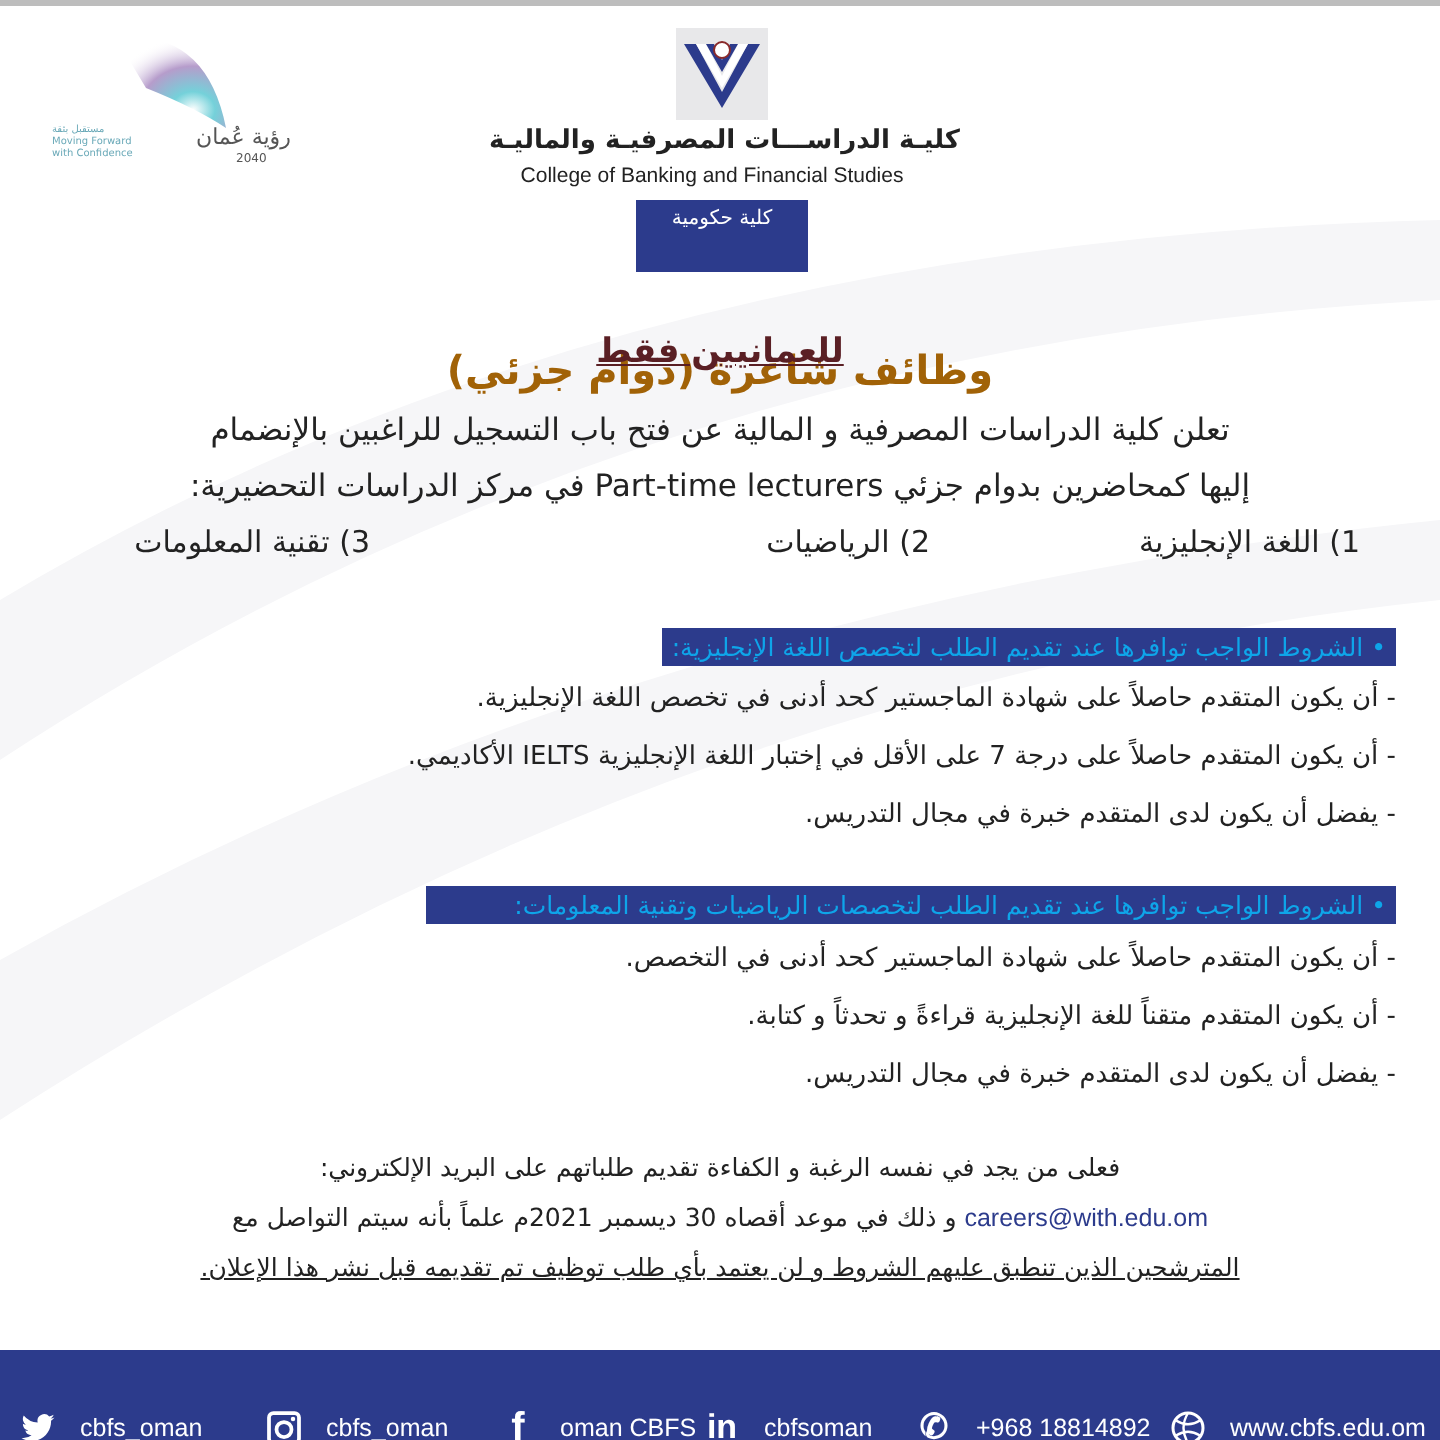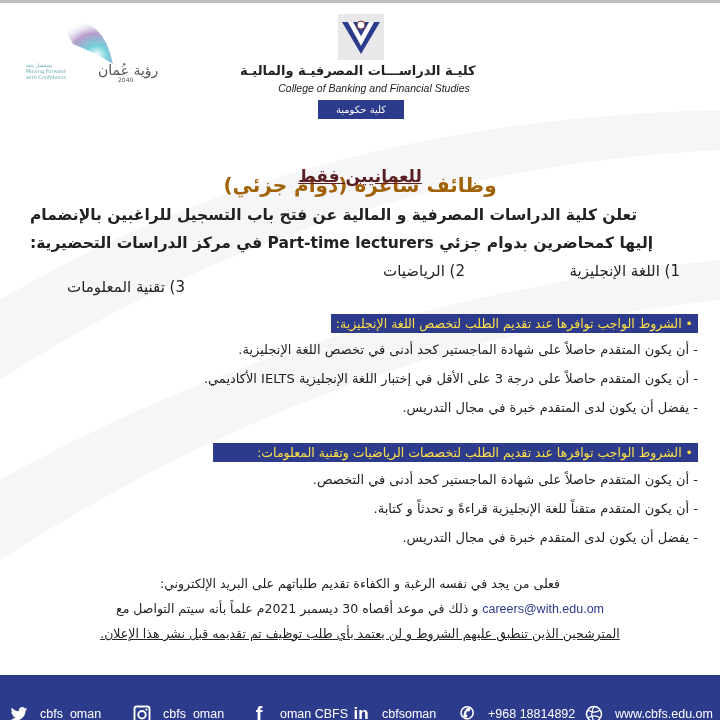--- a/index.html
+++ b/index.html
@@ -3,42 +3,42 @@
 <meta charset="utf-8">
 <style>
   * { box-sizing: border-box; margin: 0; padding: 0; }
   html, body { width: 720px; height: 720px; overflow: hidden; background: #ffffff; }
   body { position: relative; font-family: "DejaVu Sans", sans-serif; color: #2b2b2b; }
   .topline { position: absolute; left: 0; top: 0; width: 720px; height: 3px; background: #bdbdbd; }
   .swoosh { position: absolute; left: 0; top: 0; width: 720px; height: 672px; pointer-events: none; }
 
   
   .vision { position: absolute; left: 18px; top: 14px; width: 140px; height: 80px; }
-  .vision-text { position: absolute; left: 98px; top: 62px; font-size: 14px; color: #555; direction: rtl; }
+  .vision-text { position: absolute; left: 98px; top: 62px; font-size: 11px; color: #555; direction: rtl; }
   .vision-year { position: absolute; left: 118px; top: 76px; font-size: 6px; color: #555; }
   .vision-tag { position: absolute; left: 26px; top: 62px; font-size: 5px; line-height: 6px; color: #6aa9b8; width: 42px; text-align: left; }
 
   
   .emblem { position: absolute; left: 338px; top: 14px; width: 46px; height: 46px; background: #e8e8ea; }
-  .college-ar { position: absolute; left: 240px; top: 63px; width: 240px; text-align: left; font-size: 13px; font-weight: bold; color: #222; direction: rtl; }
-  .college-en { position: absolute; left: 254px; top: 82px; width: 240px; text-align: center; font-family: "Liberation Sans", sans-serif; font-size: 10.5px; color: #222; font-style: italic; }
-  .gov-badge { position: absolute; left: 318px; top: 100px; width: 86px; height: 19px; background: #2c3b8c; color: #fff; font-size: 10px; text-align: center; line-height: 19px; direction: rtl; }
+  .college-ar { position: absolute; left: 240px; top: 63px; width: 240px; text-align: right; font-size: 13px; font-weight: bold; color: #222; direction: rtl; }
+  .college-en { position: absolute; left: 236px; top: 82px; width: 240px; text-align: center; font-family: "Liberation Sans", sans-serif; font-size: 10.5px; color: #222; }
+  .gov-badge { position: absolute; left: 318px; top: 100px; width: 86px; height: 36px; background: #2c3b8c; color: #fff; font-size: 10px; text-align: center; line-height: 19px; direction: rtl; }
 
   
   .title { position: absolute; left: 0; top: 141px; width: 720px; text-align: center; font-size: 20px; font-weight: bold; color: #a16207; direction: rtl; margin-top: 32px; }
   .subtitle { position: absolute; left: 0; top: 166px; width: 720px; text-align: center; font-size: 17px; font-weight: bold; color: #5a1f24; direction: rtl; }
   .subtitle span { text-decoration: underline; }
 
-  .intro { position: absolute; left: 30px; width: 660px; text-align: left; font-size: 15.5px; color: #222; direction: rtl; font-weight: bold; }
+  .intro { position: absolute; left: 30px; width: 660px; text-align: center; font-size: 15.5px; color: #222; direction: rtl; }
   .intro1 { top: 206px; }
   .intro2 { top: 234px; }
   .specs { position: absolute; left: 40px; top: 262px; width: 640px; height: 22px; direction: rtl; font-size: 15px; color: #222; }
   .spec { position: absolute; top: 0; white-space: nowrap; }
 
-  .section-head { position: absolute; right: 22px; height: 19px; background: #2c3b8c; color: #fde047; font-size: 12.5px; line-height: 19px; padding: 0 5px; direction: rtl; white-space: nowrap; }
+  .section-head { position: absolute; right: 22px; height: 19px; background: #2c3b8c; color: #0ea5e9; font-size: 12.5px; line-height: 19px; padding: 0 5px; direction: rtl; white-space: nowrap; }
   .cond { position: absolute; right: 22px; font-size: 13px; color: #222; direction: rtl; white-space: nowrap; }
 
   .closing { position: absolute; left: 20px; width: 680px; text-align: center; font-size: 12.5px; color: #222; direction: rtl; }
   .closing .email { color: #2c3b8c; font-family: "Liberation Sans", sans-serif; }
 
   
   .footer { position: absolute; left: 0; top: 675px; width: 720px; height: 45px; background: #2c3b8c; color: #fff; font-family: "Liberation Sans", sans-serif; font-size: 12.5px; }
   .f-item { position: absolute; top: 30px; display: flex; align-items: center; gap: 12px; white-space: nowrap; }
   .f-icon { display: inline-block; width: 18px; height: 18px; font-weight: bold; text-align: center; line-height: 18px; }
 </style>
@@ -83,26 +83,26 @@
 
 <div class="title">وظائف شاغرة (دوام جزئي)</div>
 <div class="subtitle"><span>للعمانيين فقط</span></div>
 
 <div class="intro intro1">تعلن كلية الدراسات المصرفية و المالية عن فتح باب التسجيل للراغبين بالإنضمام</div>
 <div class="intro intro2">إليها كمحاضرين بدوام جزئي Part-time lecturers في مركز الدراسات التحضيرية:</div>
 
 <div class="specs">
   <span class="spec" style="right:0;">1) اللغة الإنجليزية</span>
   <span class="spec" style="right:215px;">2) الرياضيات</span>
-  <span class="spec" style="right:495px;margin-top:16px;">3) تقنية المعلومات</span>
+  <span class="spec" style="right:495px;">3) تقنية المعلومات</span>
 </div>
 
 <div class="section-head" style="top:314px;">• الشروط الواجب توافرها عند تقديم الطلب لتخصص اللغة الإنجليزية:</div>
 <div class="cond" style="top:342px;">- أن يكون المتقدم حاصلاً على شهادة الماجستير كحد أدنى في تخصص اللغة الإنجليزية.</div>
-<div class="cond" style="top:371px;">- أن يكون المتقدم حاصلاً على درجة 3 على الأقل في إختبار اللغة الإنجليزية IELTS الأكاديمي.</div>
+<div class="cond" style="top:371px;">- أن يكون المتقدم حاصلاً على درجة 7 على الأقل في إختبار اللغة الإنجليزية IELTS الأكاديمي.</div>
 <div class="cond" style="top:400px;">- يفضل أن يكون لدى المتقدم خبرة في مجال التدريس.</div>
 
 <div class="section-head" style="top:443px;padding-left:44px;">• الشروط الواجب توافرها عند تقديم الطلب لتخصصات الرياضيات وتقنية المعلومات:</div>
 <div class="cond" style="top:472px;">- أن يكون المتقدم حاصلاً على شهادة الماجستير كحد أدنى في التخصص.</div>
 <div class="cond" style="top:501px;">- أن يكون المتقدم متقناً للغة الإنجليزية قراءةً و تحدثاً و كتابة.</div>
 <div class="cond" style="top:530px;">- يفضل أن يكون لدى المتقدم خبرة في مجال التدريس.</div>
 
 <div class="closing" style="top:576px;">فعلى من يجد في نفسه الرغبة و الكفاءة تقديم طلباتهم على البريد الإلكتروني:</div>
 <div class="closing" style="top:601px;"><span class="email">careers@with.edu.om</span><span> و ذلك في موعد أقصاه 30 ديسمبر 2021م علماً بأنه سيتم التواصل مع</span></div>
 <div class="closing" style="top:626px;text-decoration:underline;">المترشحين الذين تنطبق عليهم الشروط و لن يعتمد بأي طلب توظيف تم تقديمه قبل نشر هذا الإعلان.</div>

